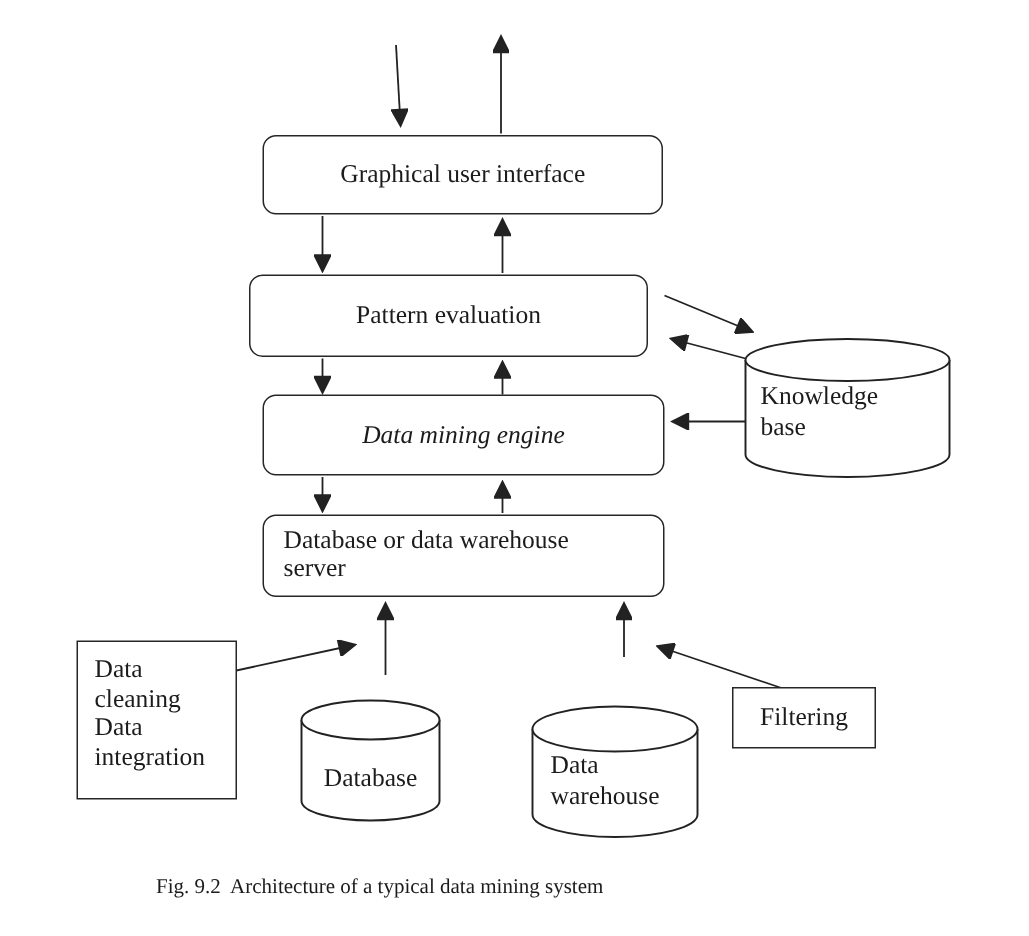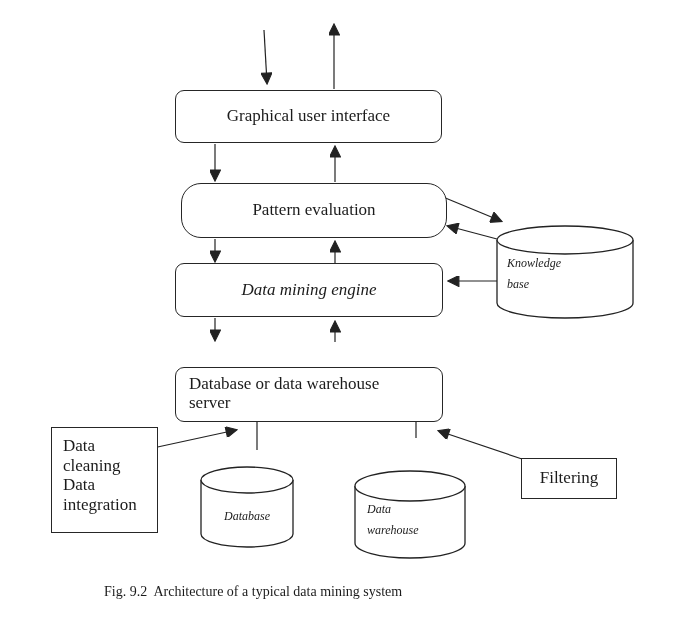--- a/index.html
+++ b/index.html
@@ -30,24 +30,23 @@
   }
   .rounded { border-radius: 9px; }
   .align-left {
     align-items: flex-start;
     justify-content: flex-start;
     text-align: left;
   }
   .multiline { white-space: pre-line; }
   .cyl-label {
     position: absolute;
-    font-size: 12px;
+    font-size: 17px;
     white-space: pre-line;
     text-align: left;
-    font-style: italic;
   }
   .caption {
     position: absolute;
     left: 104px;
     top: 584px;
     font-size: 14px;
     white-space: pre;
     text-align: center;
   }
   svg line, svg path, svg ellipse { stroke: #222222; }
@@ -95,41 +94,41 @@
       <line x1="416" y1="438" x2="416" y2="403" marker-end="url(#ah)"></line>
       <line x1="153" y1="448" x2="236" y2="430" marker-end="url(#ah)"></line>
       <line x1="522" y1="459" x2="439" y2="431" marker-end="url(#ah)"></line>
     </g>
   </svg>
 
   <div class="box rounded" style="left:175px; top:90px; width:267px; height:53px;">
     <span>Graphical user interface</span>
   </div>
 
-  <div class="box rounded" style="left:181px; top:183px; width:266px; height:55px;border-radius:20px;">
+  <div class="box rounded" style="left:166px; top:183px; width:266px; height:55px;">
     <span>Pattern evaluation</span>
   </div>
 
   <div class="box rounded" style="left:175px; top:263px; width:268px; height:54px;font-style:italic;">
     <span>Data mining engine</span>
   </div>
 
-  <div class="box rounded align-left multiline" style="left:175px; top:343px; width:268px; height:55px; padding:6px 8px 0 13px; line-height:19px;margin-top:24px;">
+  <div class="box rounded align-left multiline" style="left:175px; top:343px; width:268px; height:55px; padding:6px 8px 0 13px; line-height:19px;">
     <span>Database or data warehouse
 server</span>
   </div>
 
   <div class="box align-left multiline" style="left:51px; top:427px; width:107px; height:106px; padding:8px 0 0 11px; line-height:19.5px;">
     <span>Data
 cleaning
 Data
 integration</span>
   </div>
 
-  <div class="box" style="left:521px; top:458px; width:96px; height:41px;font-family:Liberation Serif, serif;">
+  <div class="box" style="left:488px; top:458px; width:96px; height:41px;font-family:Liberation Serif, serif;">
     <span>Filtering</span>
   </div>
 
   <div class="cyl-label" style="left:507px; top:253px; line-height:21px;">Knowledge
 base</div>
 
   <div class="cyl-label" style="left:201px; top:509px; width:92px; text-align:center;">Database</div>
 
   <div class="cyl-label" style="left:367px; top:499px; line-height:21px;">Data
 warehouse</div>

